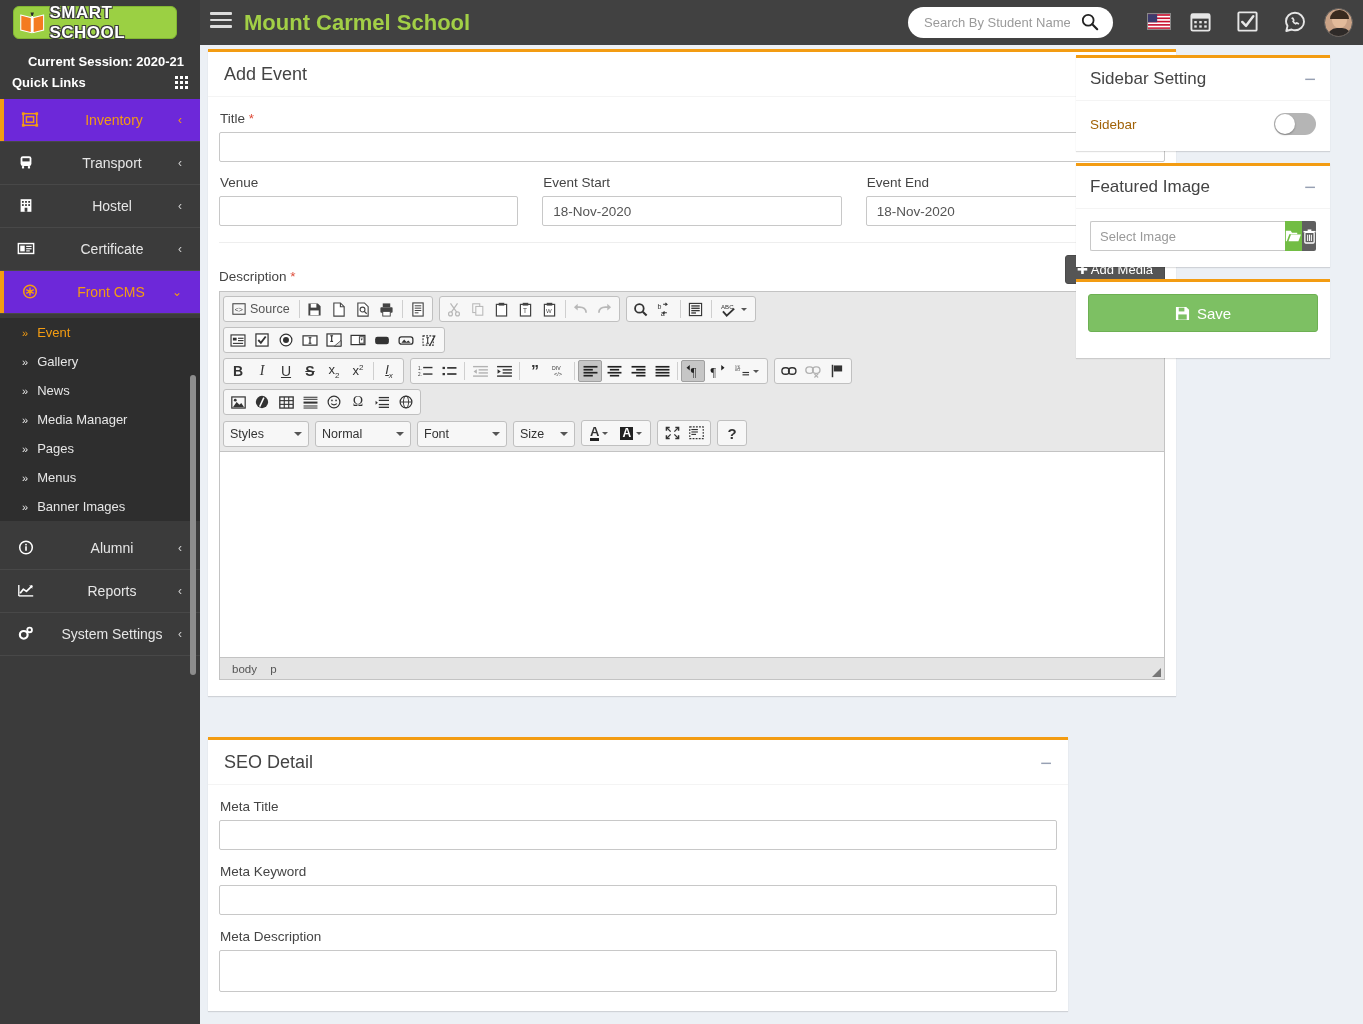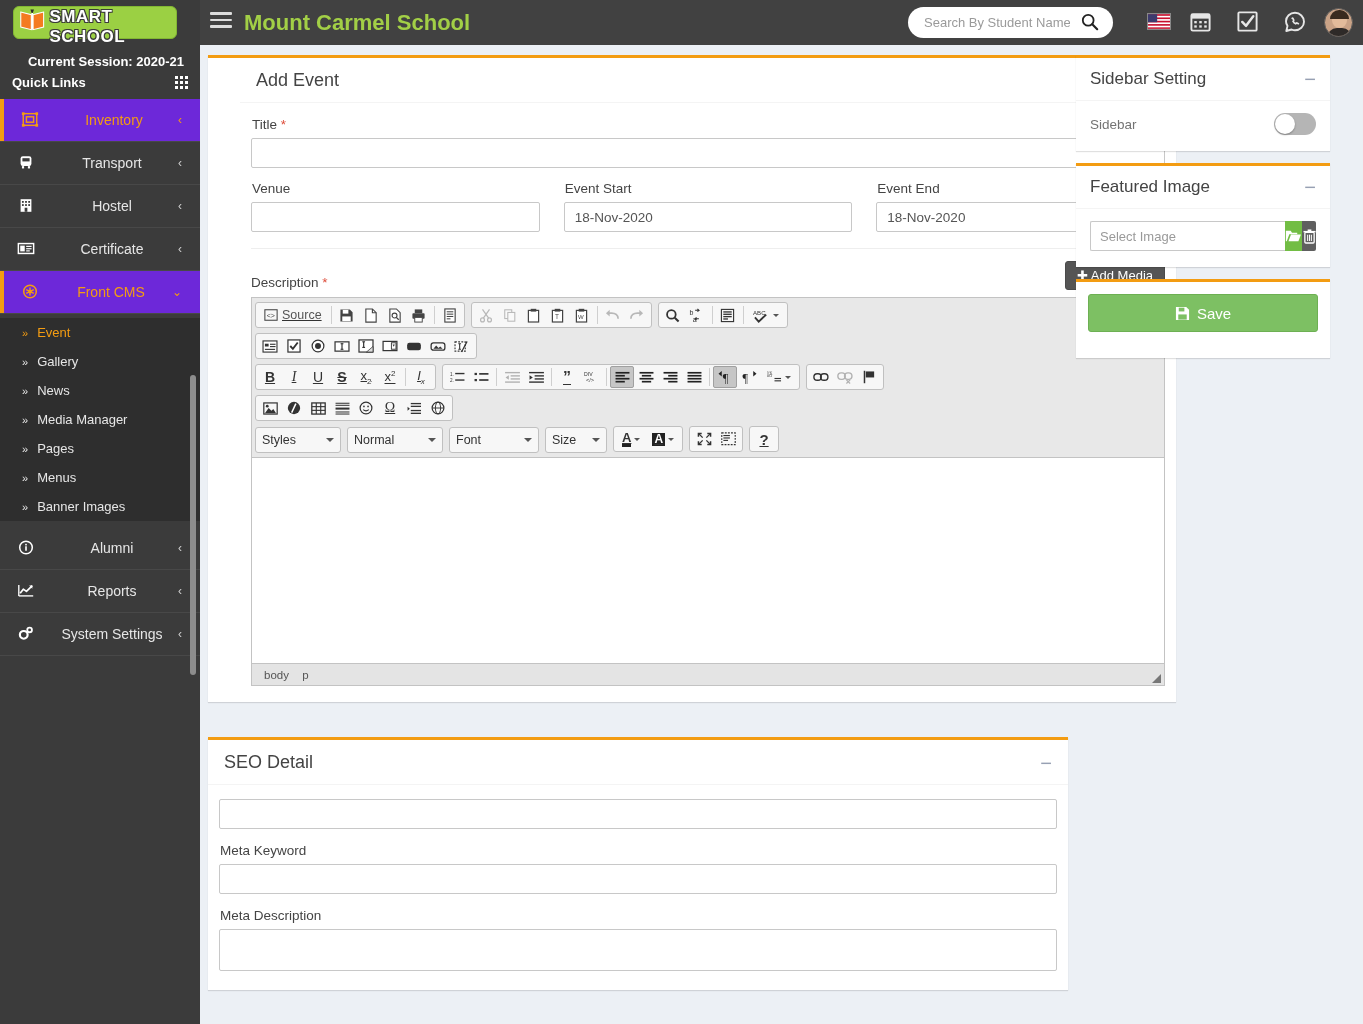--- a/index.html
+++ b/index.html
@@ -10,21 +10,21 @@
     font-family:"Liberation Sans", sans-serif;
     font-size:14px; color:#333;
   }
 
   
   #topbar { position:absolute; top:0; left:0; width:1363px; height:45px; background:#414141; }
   #logo-box { position:absolute; left:0; top:0; width:200px; height:45px; background:#3b3b3b; }
   #logo {
     position:absolute; left:13px; top:6px; width:164px; height:33px;
     background:#9bd043; border-radius:6px; border:1px solid #82b733;
-    display:flex; 
+    display:flex; align-items:center;
   }
   #logo-book { width:30px; height:26px; margin-left:5px; position:relative; }
   #logo-text {
     color:#ffffff; font-weight:bold; font-size:17px; letter-spacing:.5px;
     margin-left:4px; text-shadow:1px 1px 0 #3a3a3a, -1px -1px 0 #3a3a3a, 1px -1px 0 #3a3a3a, -1px 1px 0 #3a3a3a;
     font-family:"Liberation Sans", sans-serif;
   }
   #hamburger { position:absolute; left:210px; top:12px; width:22px; height:20px; cursor:pointer; }
   #hamburger span { display:block; height:2.5px; background:#dcdcdc; margin-bottom:4px; border-radius:1px; }
   #school-title {
@@ -99,21 +99,21 @@
     box-shadow:0 1px 1px rgba(0,0,0,.12);
   }
   .box-head {
     padding:12px 16px 11px 16px; border-bottom:1px solid #f4f4f4;
     display:flex; justify-content:space-between; align-items:center;
   }
   .box-title { font-size:18px; color:#444; }
   .collapse-btn { color:#97a0b3; font-size:20px; line-height:10px; cursor:pointer; }
   .box-body { padding:14px 11px 16px 11px; }
 
-  #panel-event { position:absolute; left:8px; top:10px; width:968px;padding-left:32px; }
+  #panel-event { position:absolute; left:8px; top:4px; width:968px; }
   #panel-seo  { position:absolute; left:8px; top:692px; width:860px; }
 
   .fld-label { font-size:13.5px; color:#444; margin:0 0 6px 1px; }
   .req { color:#dd4b39; }
   .inp {
     width:100%; height:30px; border:1px solid #c8c8c8; border-radius:2px;
     padding:4px 10px; font-size:13.5px; color:#555; outline:none;
     font-family:Liberation Sans, sans-serif; background:#fff;
   }
   .inp::placeholder { color:#9a9a9a; }
@@ -127,21 +127,21 @@
     font-size:13px; padding:6px 11px; cursor:pointer; font-family:"Liberation Sans", sans-serif;
   }
 
   
   #editor { margin-top:7px; border:1px solid #c3c3c3; }
   #ck-toolbar { background:#e8e8e8; padding:4px 3px 3px 3px; border-bottom:1px solid #c3c3c3; }
   .tb-row { display:flex; flex-wrap:wrap; align-items:center; margin-bottom:3px; }
   .tb-group {
     display:flex; align-items:center; background:#f7f7f7;
     border:1px solid #c0c0c0; border-radius:3px; margin-right:6px; margin-bottom:2px;
-    padding:1px 2px; height:26px;text-decoration:underline;
+    padding:1px 2px; height:26px;
   }
   .tb-btn {
     width:24px; height:22px; display:flex; align-items:center; justify-content:center;
     cursor:pointer; border:1px solid transparent; border-radius:2px;
     font-size:13px; color:#333;
   }
   .tb-btn.on { background:#c6c6c6; border-color:#a0a0a0; }
   .tb-btn.dim { opacity:.35; }
   .tb-btn.wide { width:auto; padding:0 5px; }
   .tb-sep { width:1px; height:18px; background:#cfcfcf; margin:0 3px; }
@@ -1014,39 +1014,40 @@
 
     </div>
   </div>
 
   <div class="box" id="panel-seo">
     <div class="box-head">
       <span class="box-title">SEO Detail</span>
       <span class="collapse-btn">−</span>
     </div>
     <div class="box-body">
+      <div class="fld-label">Meta Title</div>
       <input class="inp" value="" style="">
 
       <div class="fld-label mt14">Meta Keyword</div>
       <input class="inp" value="" style="">
 
       <div class="fld-label mt14">Meta Description</div>
       <textarea class="inp" style=""></textarea>
     </div>
   </div>
 
   <div id="right">
 
     <div class="box">
       <div class="box-head">
         <span class="box-title">Sidebar Setting</span>
         <span class="collapse-btn">−</span>
       </div>
       <div id="sidebar-setting-body">
-        <span style="font-size:13.5px;color:#737373">Sidebar</span>
+        <span style="font-size:13.5px;color:#a16207">Sidebar</span>
         <span class="toggle">
             <span class="knob"></span>
           </span>
       </div>
     </div>
 
     <div class="box">
       <div class="box-head">
         <span class="box-title">Featured Image</span>
         <span class="collapse-btn">−</span>

